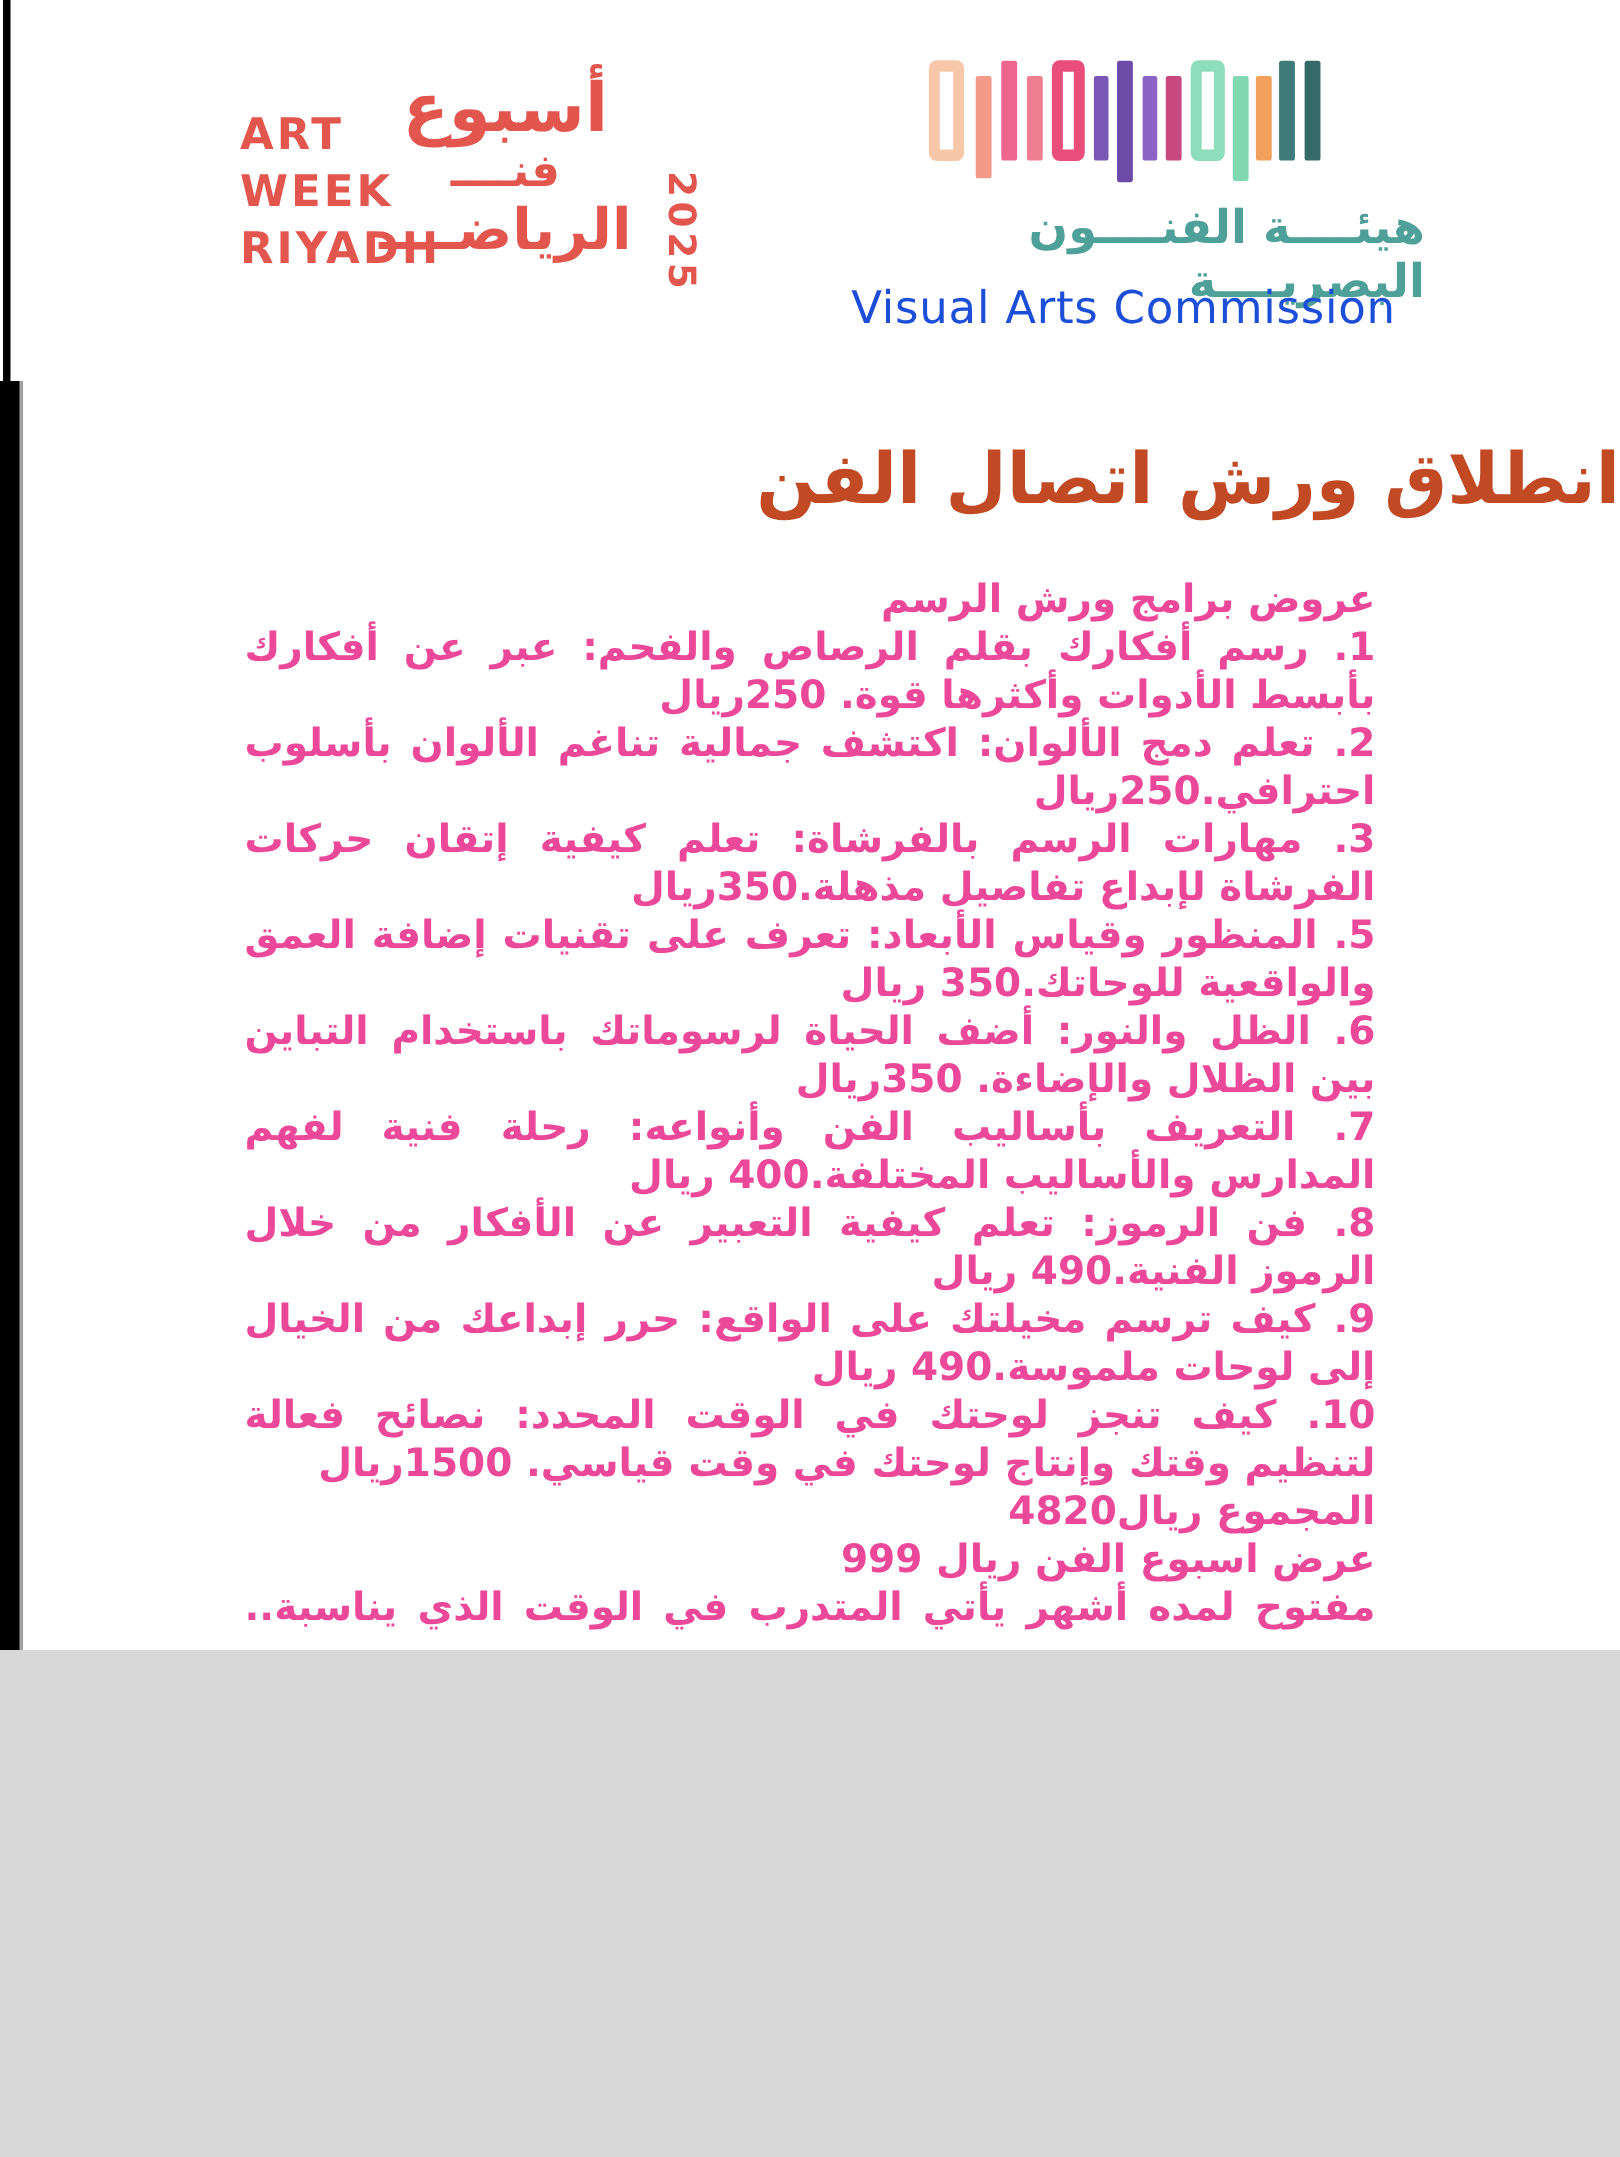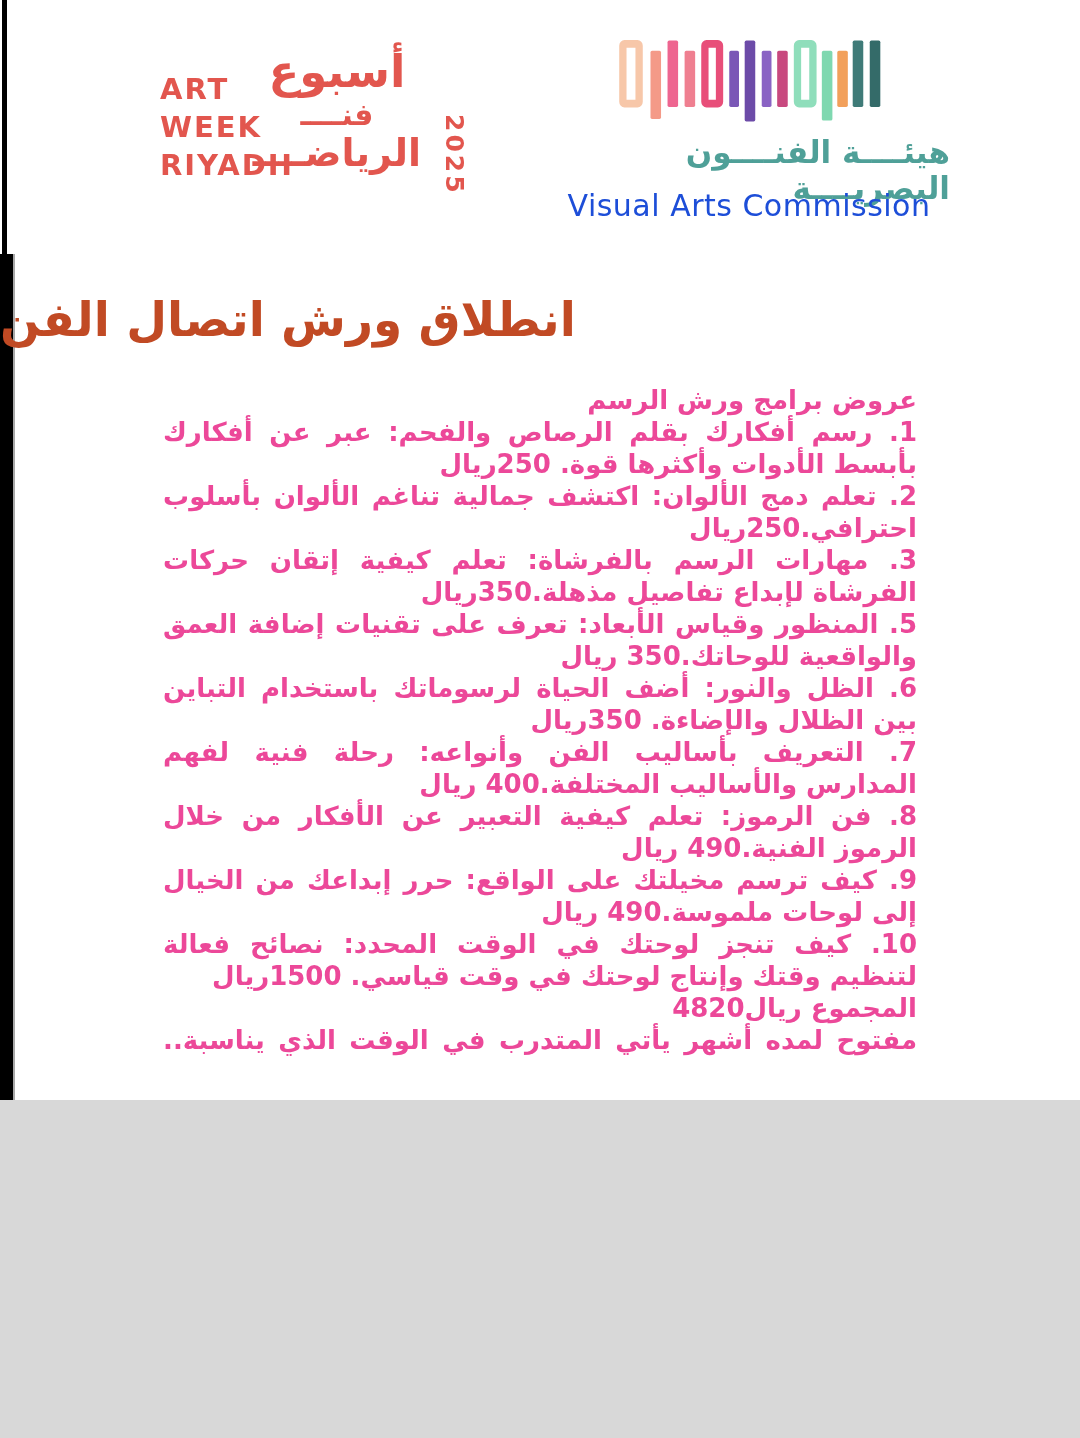--- a/index.html
+++ b/index.html
@@ -24,21 +24,21 @@
 
   
   .vac { position:absolute; left:548px; top:26px; width:402px; height:205px; }
   .vac-bars { position:absolute; left:70px; top:6px; width:268px; height:92px; }
   .vac-ar { position:absolute; right:0; top:108px; width:100%; direction:rtl; text-align:right;
             color:#4FA098; font-size:31px; font-weight:bold; }
   .vac-en { position:absolute; left:0; top:162px; width:100%; text-align:center;
             color:#1d4ed8; font-size:30px; letter-spacing:0.5px; }
 
   
-  .title { position:absolute; left:0; top:292px; width:1080px; margin:0; text-align:left;
+  .title { position:absolute; left:0; top:292px; width:1080px; margin:0; text-align:right;
            direction:rtl; color:#C14A24; font-size:47px; font-weight:bold; }
 
   
   .body-text { position:absolute; right:163px; top:384px; width:754px; direction:rtl;
                color:#ec4899; font-size:26px; font-weight:bold; line-height:32px;
                text-align:justify; letter-spacing:-0.3px; }
   .body-text p { margin:0; padding:0; }
   .body-text .note { text-align-last:justify; }
 
   
@@ -104,20 +104,21 @@
     <p>1. رسم أفكارك بقلم الرصاص والفحم: عبر عن أفكارك بأبسط الأدوات وأكثرها قوة.  250ريال</p>
     <p>2. تعلم دمج الألوان: اكتشف جمالية تناغم الألوان بأسلوب احترافي.250ريال</p>
     <p>3. مهارات الرسم بالفرشاة: تعلم كيفية إتقان حركات الفرشاة لإبداع تفاصيل مذهلة.350ريال</p>
     <p>5. المنظور وقياس الأبعاد: تعرف على تقنيات إضافة العمق والواقعية للوحاتك.350 ريال</p>
     <p>6. الظل والنور: أضف الحياة لرسوماتك باستخدام التباين بين الظلال والإضاءة.  350ريال</p>
     <p>7. التعريف بأساليب الفن وأنواعه: رحلة فنية لفهم المدارس والأساليب المختلفة.400 ريال</p>
     <p>8. فن الرموز: تعلم كيفية التعبير عن الأفكار من خلال الرموز الفنية.490 ريال</p>
     <p>9. كيف ترسم مخيلتك على الواقع: حرر إبداعك من الخيال إلى لوحات ملموسة.490 ريال</p>
     <p>10. كيف تنجز لوحتك في الوقت المحدد: نصائح فعالة لتنظيم وقتك وإنتاج لوحتك في وقت قياسي. 1500ريال</p>
     <p>المجموع ريال4820</p>
+    <p>عرض اسبوع الفن ريال 999</p>
     <p class="note">مفتوح لمده أشهر يأتي المتدرب في الوقت الذي يناسبة..</p>
   </div>
 
   <div class="qr"><svg viewBox="0 0 21 21">
         <rect x="0" y="0" width="1.02" height="1.02" fill="#0a0a0a"></rect>
         <rect x="1" y="0" width="1.02" height="1.02" fill="#0a0a0a"></rect>
         <rect x="2" y="0" width="1.02" height="1.02" fill="#0a0a0a"></rect>
         <rect x="3" y="0" width="1.02" height="1.02" fill="#0a0a0a"></rect>
         <rect x="4" y="0" width="1.02" height="1.02" fill="#0a0a0a"></rect>
         <rect x="5" y="0" width="1.02" height="1.02" fill="#0a0a0a"></rect>

